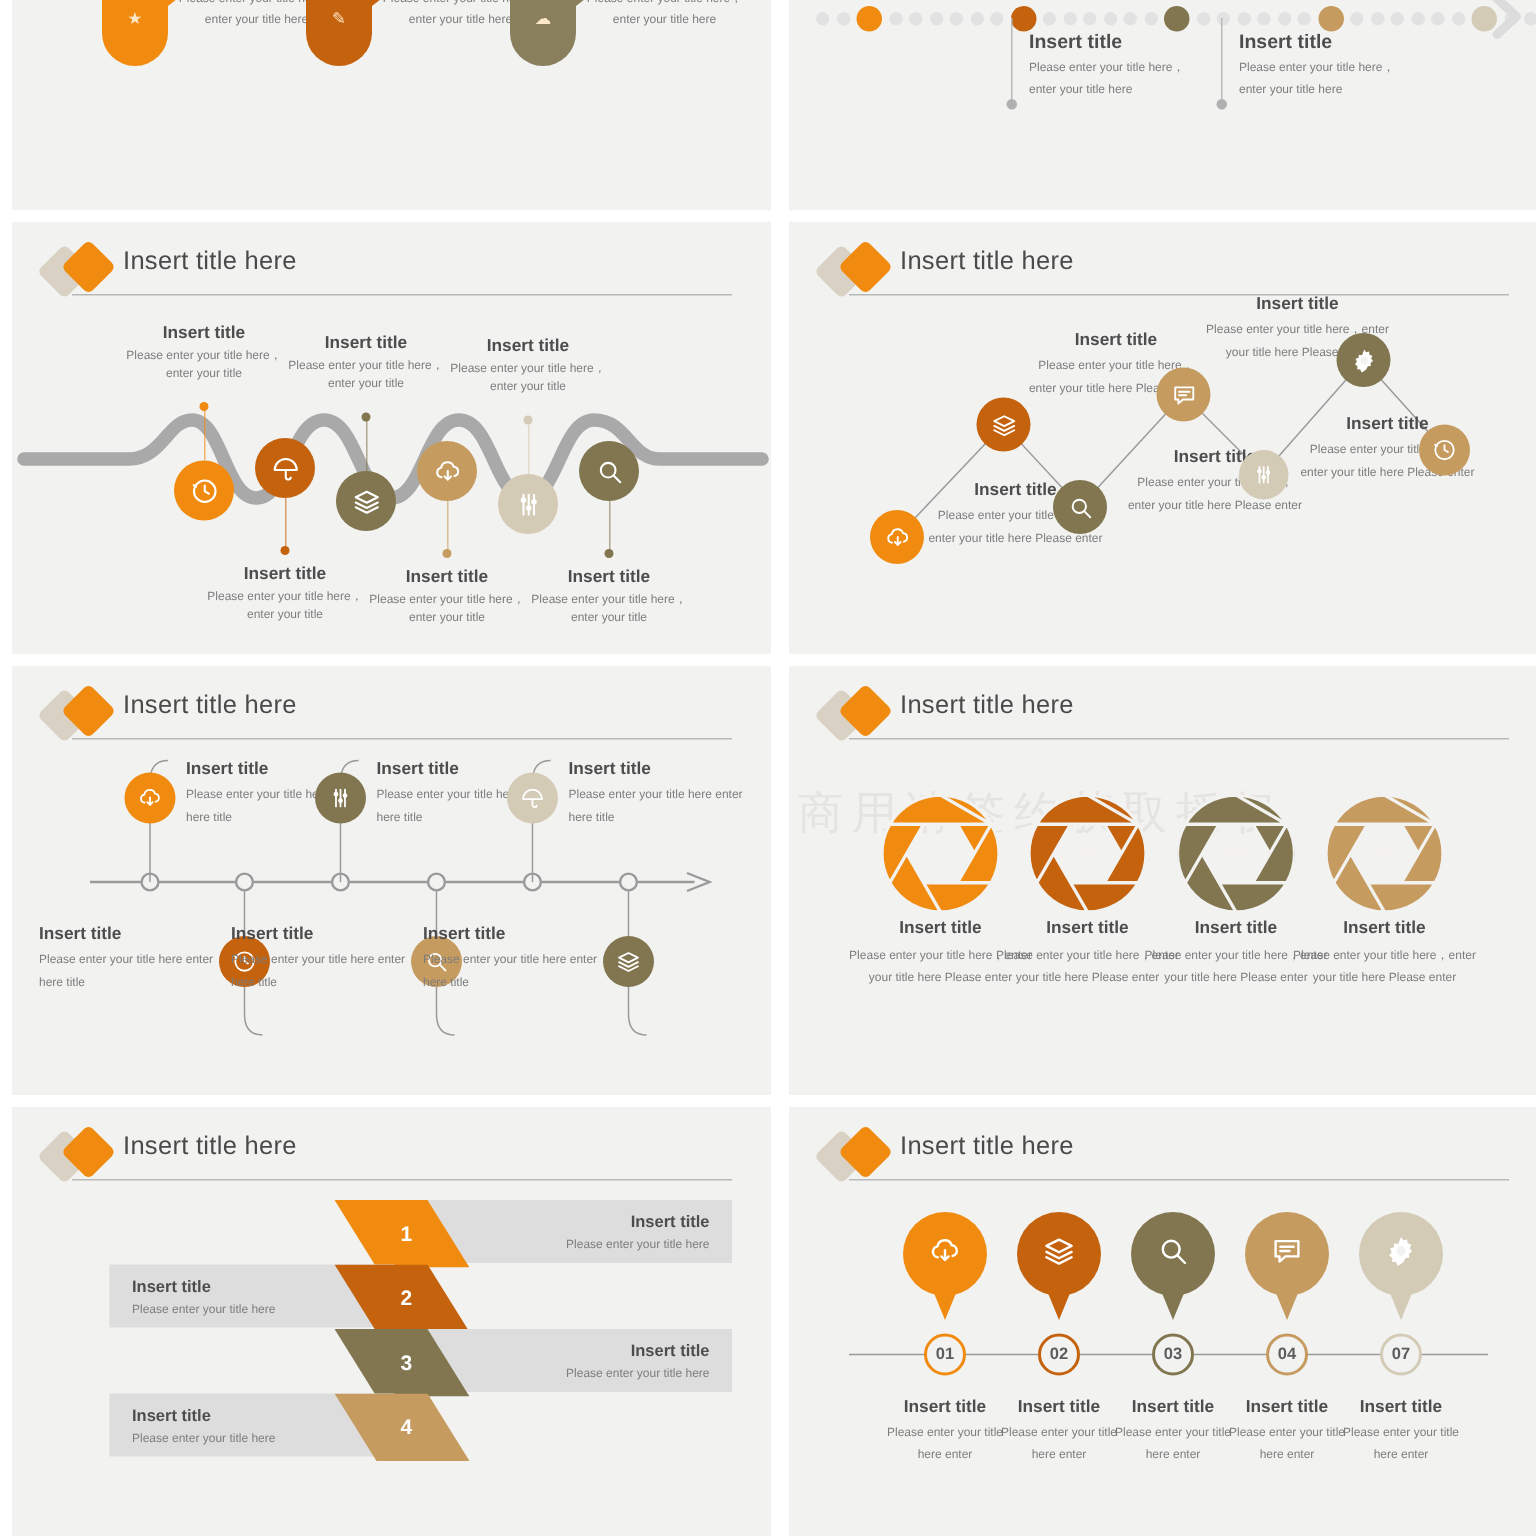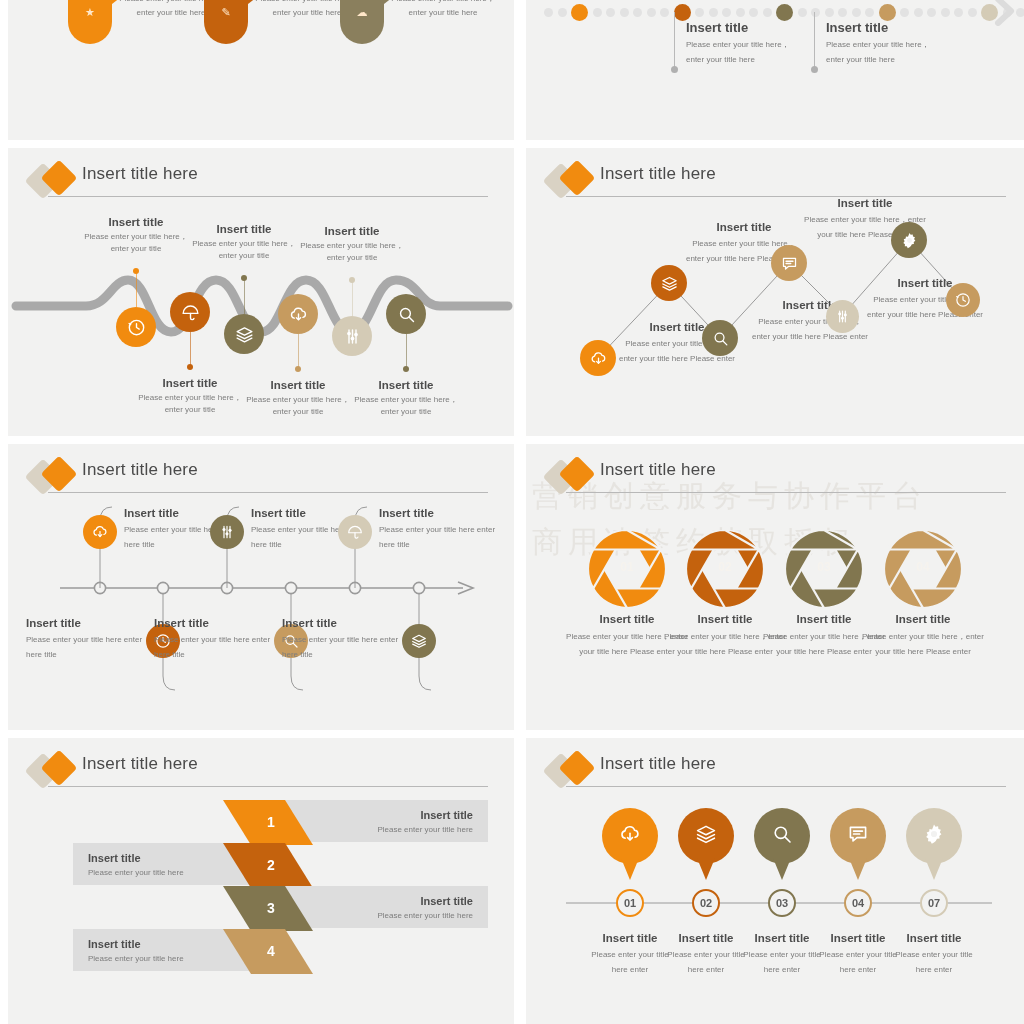--- a/index.html
+++ b/index.html
@@ -448,21 +448,20 @@
             <path d="M3.6 12.6 12 16.8l8.4-4.2"></path>
             <path d="M3.6 16.2 12 20.4l8.4-4.2"></path>
           </svg>
         </span>
       </div>
       <div class="t-title" style="position:absolute;left:274px;top:172px;width:118px;">Insert title</div>
       <div class="t-body" style="position:absolute;left:274px;top:189px;width:118px;line-height:1.85;">Please enter your title here enter here title</div>
     </div>
 
   <div class="panel" id="p6">
-    <div class="wm wm-cn" style="left:6px;top:32px;">营销创意服务与协作平台</div>
     <div class="wm wm-cn" style="left:6px;top:78px;">商用请签约获取授权</div>
     <div class="phead">
       <div class="diamond-wrap">
         <div class="dia back"></div>
           <div class="dia front"></div>
       </div>
       <div class="ptitle">Insert title here</div>
       <div class="hrule"></div>
     </div>
   <div class="apwrap" style="left:62px;top:86px;">

